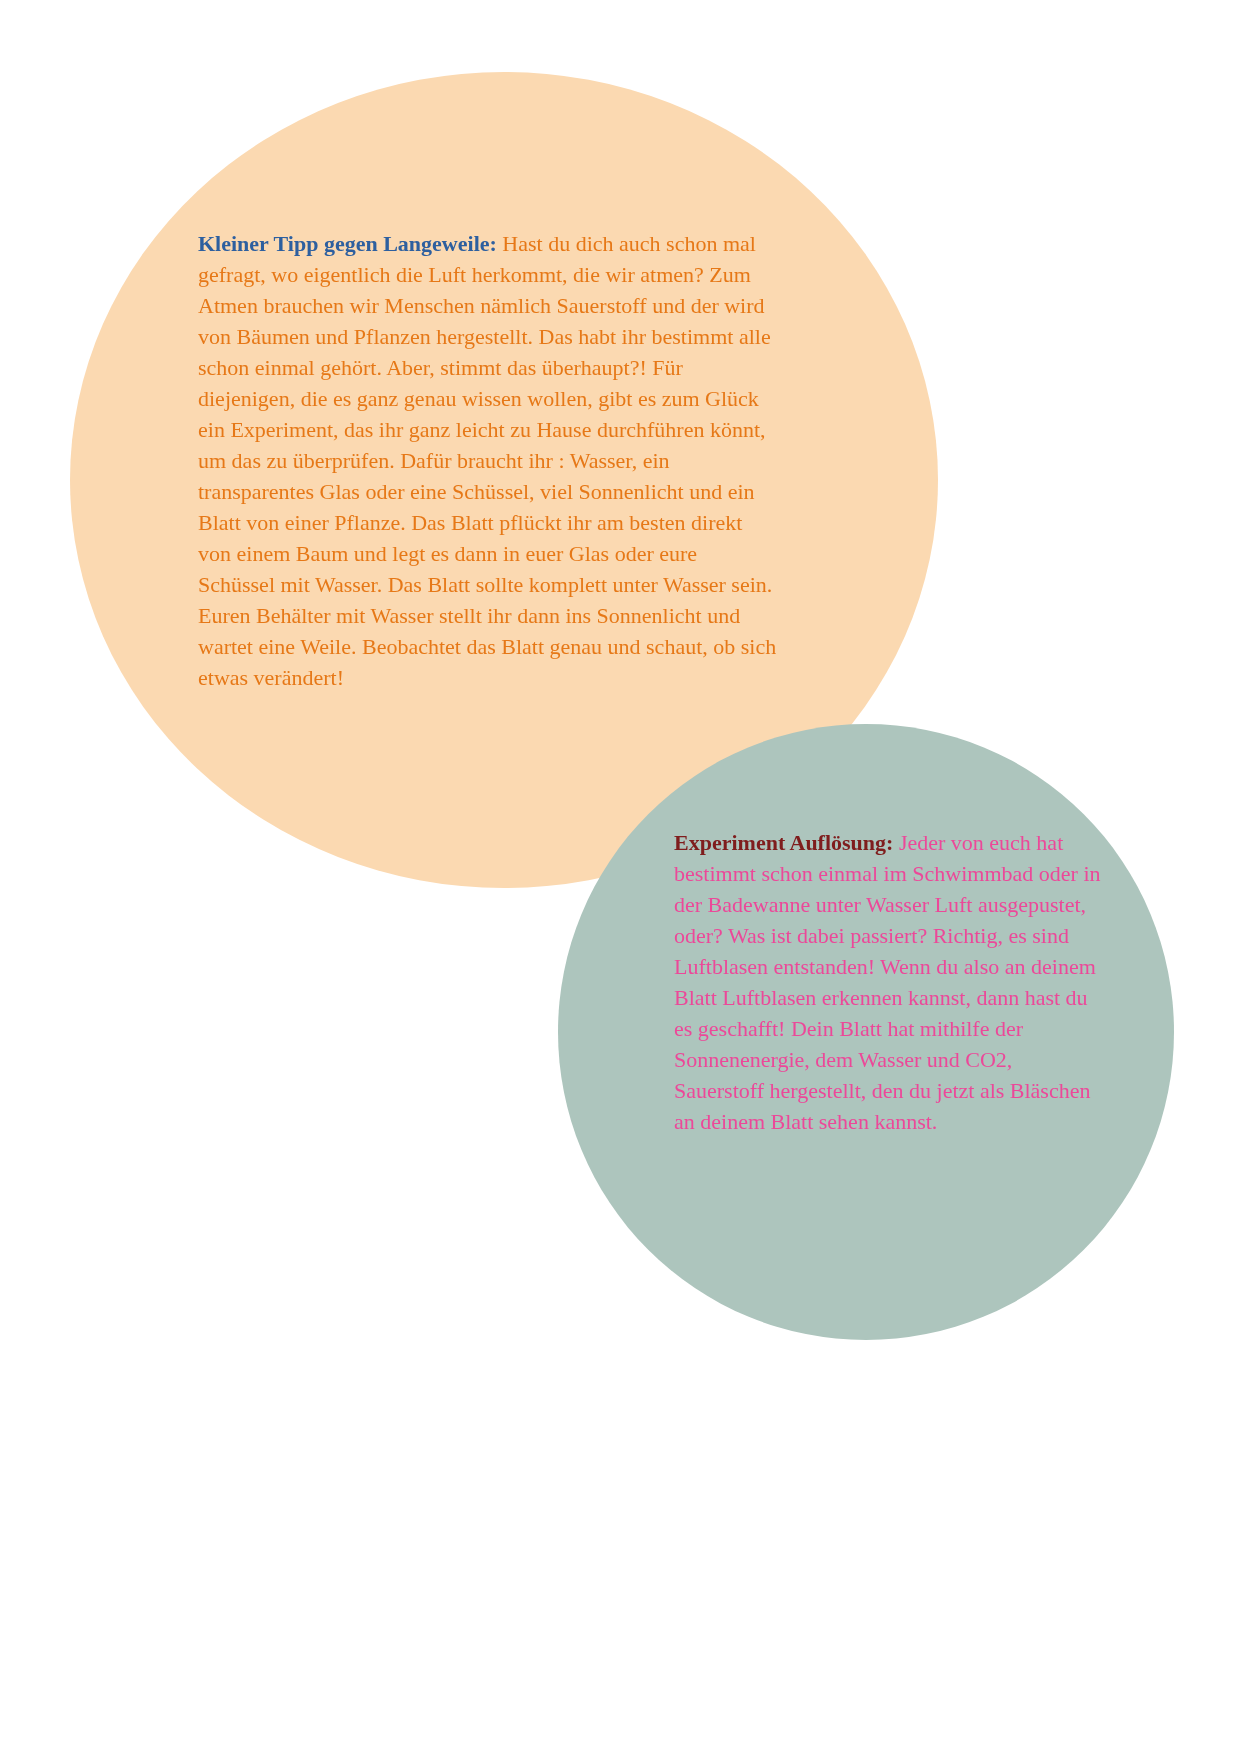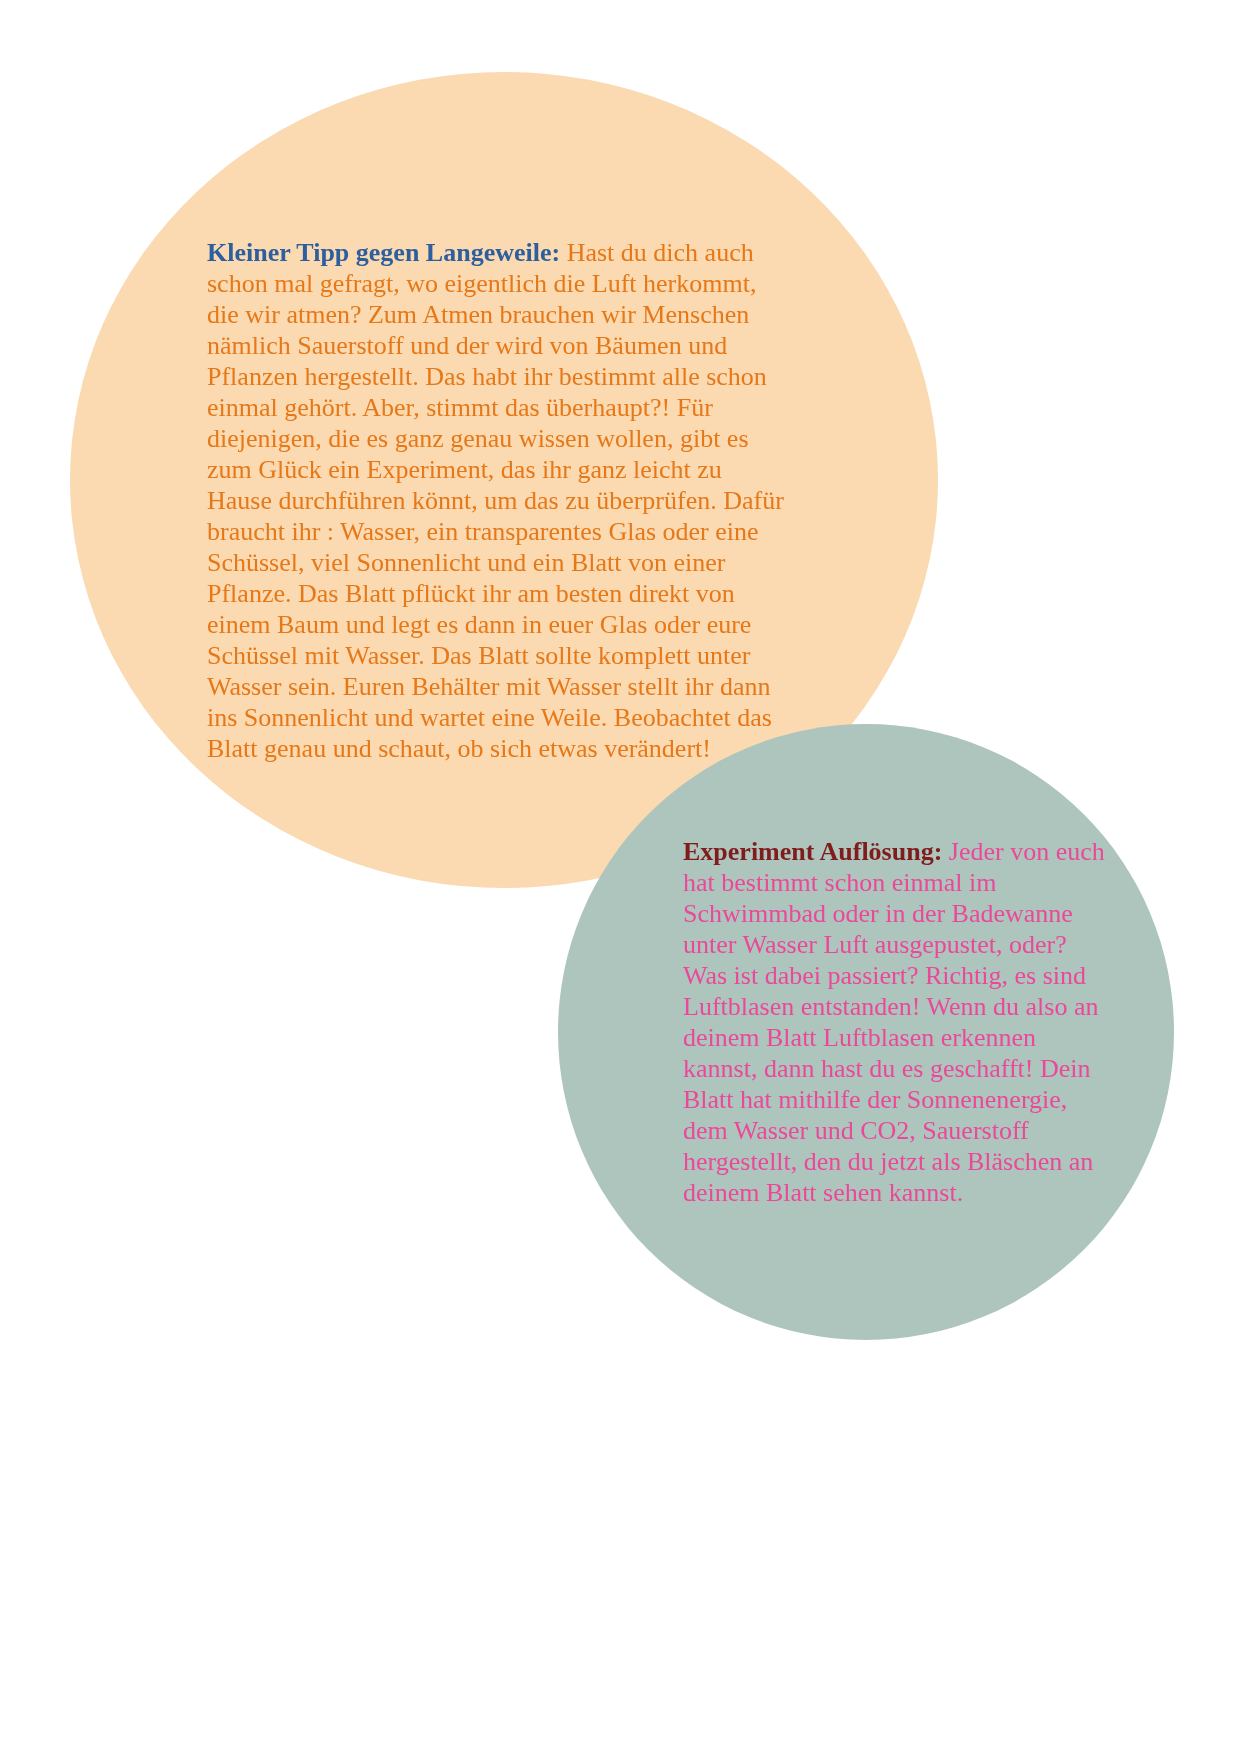--- a/index.html
+++ b/index.html
@@ -34,22 +34,22 @@
   .bubble-solution {
     left: 558px;
     top: 724px;
     width: 616px;
     height: 616px;
     background: #ADC5BD;
     z-index: 2;
   }
   .text {
     position: absolute;
-    margin: 17px;
-    font-size: 26px;
+    margin: 8px;
+    font-size: 22px;
     line-height: 31px;
     z-index: 3;
     text-align: left;
   }
   .text-tip {
     left: 190px;
     top: 220px;
     width: 580px;
   }
   .text-solution {

